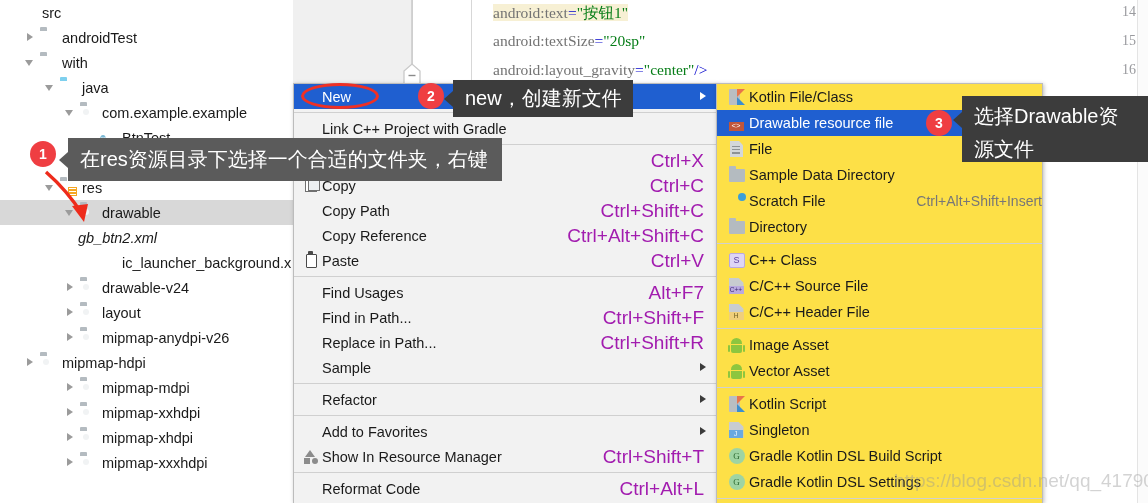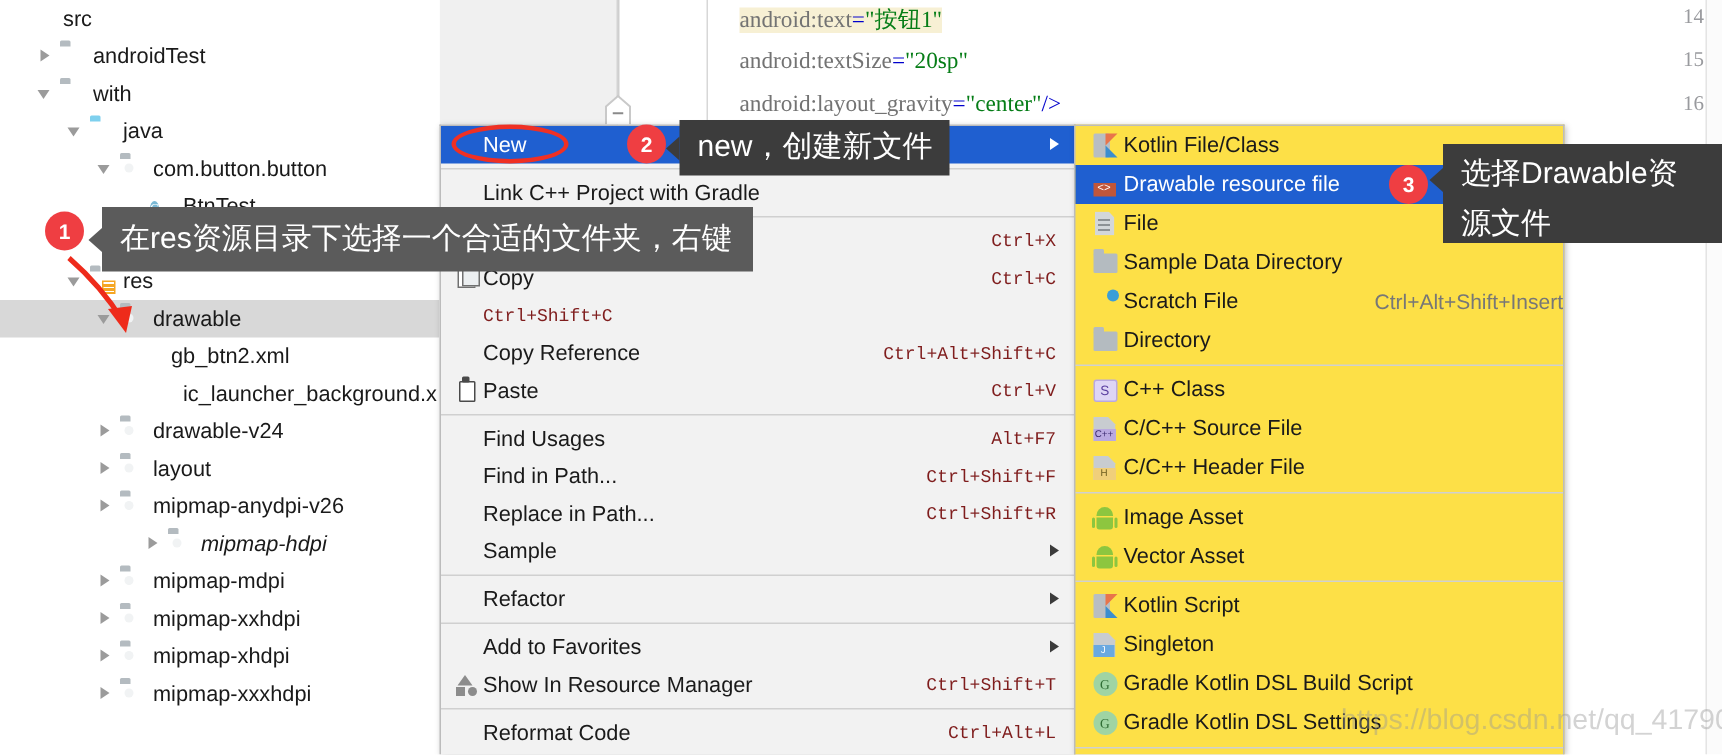--- a/index.html
+++ b/index.html
@@ -120,21 +120,21 @@
     box-shadow: 1px 1px 4px rgba(0,0,0,0.25);
   }
   .mi {
     height: 25px; display: flex; align-items: center;
     font-size: 14.5px; color: #1a1a1a; padding-left: 6px; position: relative;
     white-space: nowrap;
   }
   .mi.hl { background: #1f5fd0; color: #ffffff; }
   .mi .mi-ic { width: 22px; flex: 0 0 22px; display: flex; justify-content: center; }
   .mi .mi-label { flex: 1 1 auto; }
-  .mi .mi-key { color: #7f1d1d; font-size: 12px; padding-right: 12px; font-family: Liberation Mono, monospace; }
+  .mi .mi-key { color: #a21caf; font-size: 19px; padding-right: 12px; }
   .mi .submenu-arrow {
     position: absolute; right: 10px; top: 8px;
     border-left: 6px solid #3b3b3b;
     border-top: 4.5px solid transparent;
     border-bottom: 4.5px solid transparent;
   }
   .mi.hl .submenu-arrow { border-left-color: #ffffff; }
   .sep { height: 1px; background: #d0d0d0; margin: 3px 0; }
 
   .ic-copy { width: 12px; height: 13px; border: 1.4px solid #707070; background: #fff; position: relative; }
@@ -330,21 +330,21 @@
       <span>with</span>
     </div>
     <div class="tree-row" style="padding-left: 44px;">
       <span class="arrow down"></span>
       <span class="ticon"><span class="ic-folder blue"></span></span>
       <span>java</span>
     </div>
     <div class="tree-row" style="padding-left: 64px;">
       <span class="arrow down"></span>
       <span class="ticon"><span class="ic-folder"><span class="dot"></span></span></span>
-      <span>com.button.button</span>
+      <span>com.example.example</span>
     </div>
     <div class="tree-row" style="padding-left: 84px;">
       <span class="arrow none"></span>
       <span class="ticon"><span class="ic-class">C</span></span>
       <span>BtnTest</span>
     </div>
     <div class="tree-row" style="padding-left: 84px;">
       <span class="arrow none"></span>
       <span class="ticon"><span class="ic-class">C</span></span>
       <span>MainActivity</span>
@@ -352,21 +352,21 @@
     <div class="tree-row" style="padding-left: 44px;">
       <span class="arrow down"></span>
       <span class="ticon"><span class="ic-folder"><span class="res-lines"></span></span></span>
       <span>res</span>
     </div>
     <div class="tree-row selected" style="padding-left: 64px;">
       <span class="arrow down"></span>
       <span class="ticon"><span class="ic-folder"><span class="dot"></span></span></span>
       <span>drawable</span>
     </div>
-    <div class="tree-row" style="padding-left: 76px;">
+    <div class="tree-row" style="padding-left: 40px; font-style: italic;">
       <span class="arrow none"></span>
       <span class="ticon"><span class="ic-xml"></span></span>
       <span>gb_btn2.xml</span>
     </div>
     <div class="tree-row" style="padding-left: 84px;">
       <span class="arrow none"></span>
       <span class="ticon"><span class="ic-xml"></span></span>
       <span>ic_launcher_background.x</span>
     </div>
     <div class="tree-row" style="padding-left: 64px;">
@@ -377,21 +377,21 @@
     <div class="tree-row" style="padding-left: 64px;">
       <span class="arrow right"></span>
       <span class="ticon"><span class="ic-folder"><span class="dot"></span></span></span>
       <span>layout</span>
     </div>
     <div class="tree-row" style="padding-left: 64px;">
       <span class="arrow right"></span>
       <span class="ticon"><span class="ic-folder"><span class="dot"></span></span></span>
       <span>mipmap-anydpi-v26</span>
     </div>
-    <div class="tree-row" style="padding-left: 96px; font-style: italic;">
+    <div class="tree-row" style="padding-left: 24px;">
       <span class="arrow right"></span>
       <span class="ticon"><span class="ic-folder"><span class="dot"></span></span></span>
       <span>mipmap-hdpi</span>
     </div>
     <div class="tree-row" style="padding-left: 64px;">
       <span class="arrow right"></span>
       <span class="ticon"><span class="ic-folder"><span class="dot"></span></span></span>
       <span>mipmap-mdpi</span>
     </div>
     <div class="tree-row" style="padding-left: 64px;">
@@ -432,20 +432,21 @@
     </div>
     <div class="mi">
       <span class="mi-ic">
         <span class="ic-copy"></span>
       </span>
       <span class="mi-label">Copy</span>
       <span class="mi-key">Ctrl+C</span>
     </div>
     <div class="mi">
       <span class="mi-ic"></span>
+      <span class="mi-label">Copy Path</span>
       <span class="mi-key">Ctrl+Shift+C</span>
     </div>
     <div class="mi">
       <span class="mi-ic"></span>
       <span class="mi-label">Copy Reference</span>
       <span class="mi-key">Ctrl+Alt+Shift+C</span>
     </div>
     <div class="mi">
       <span class="mi-ic">
         <span class="ic-paste"></span>

